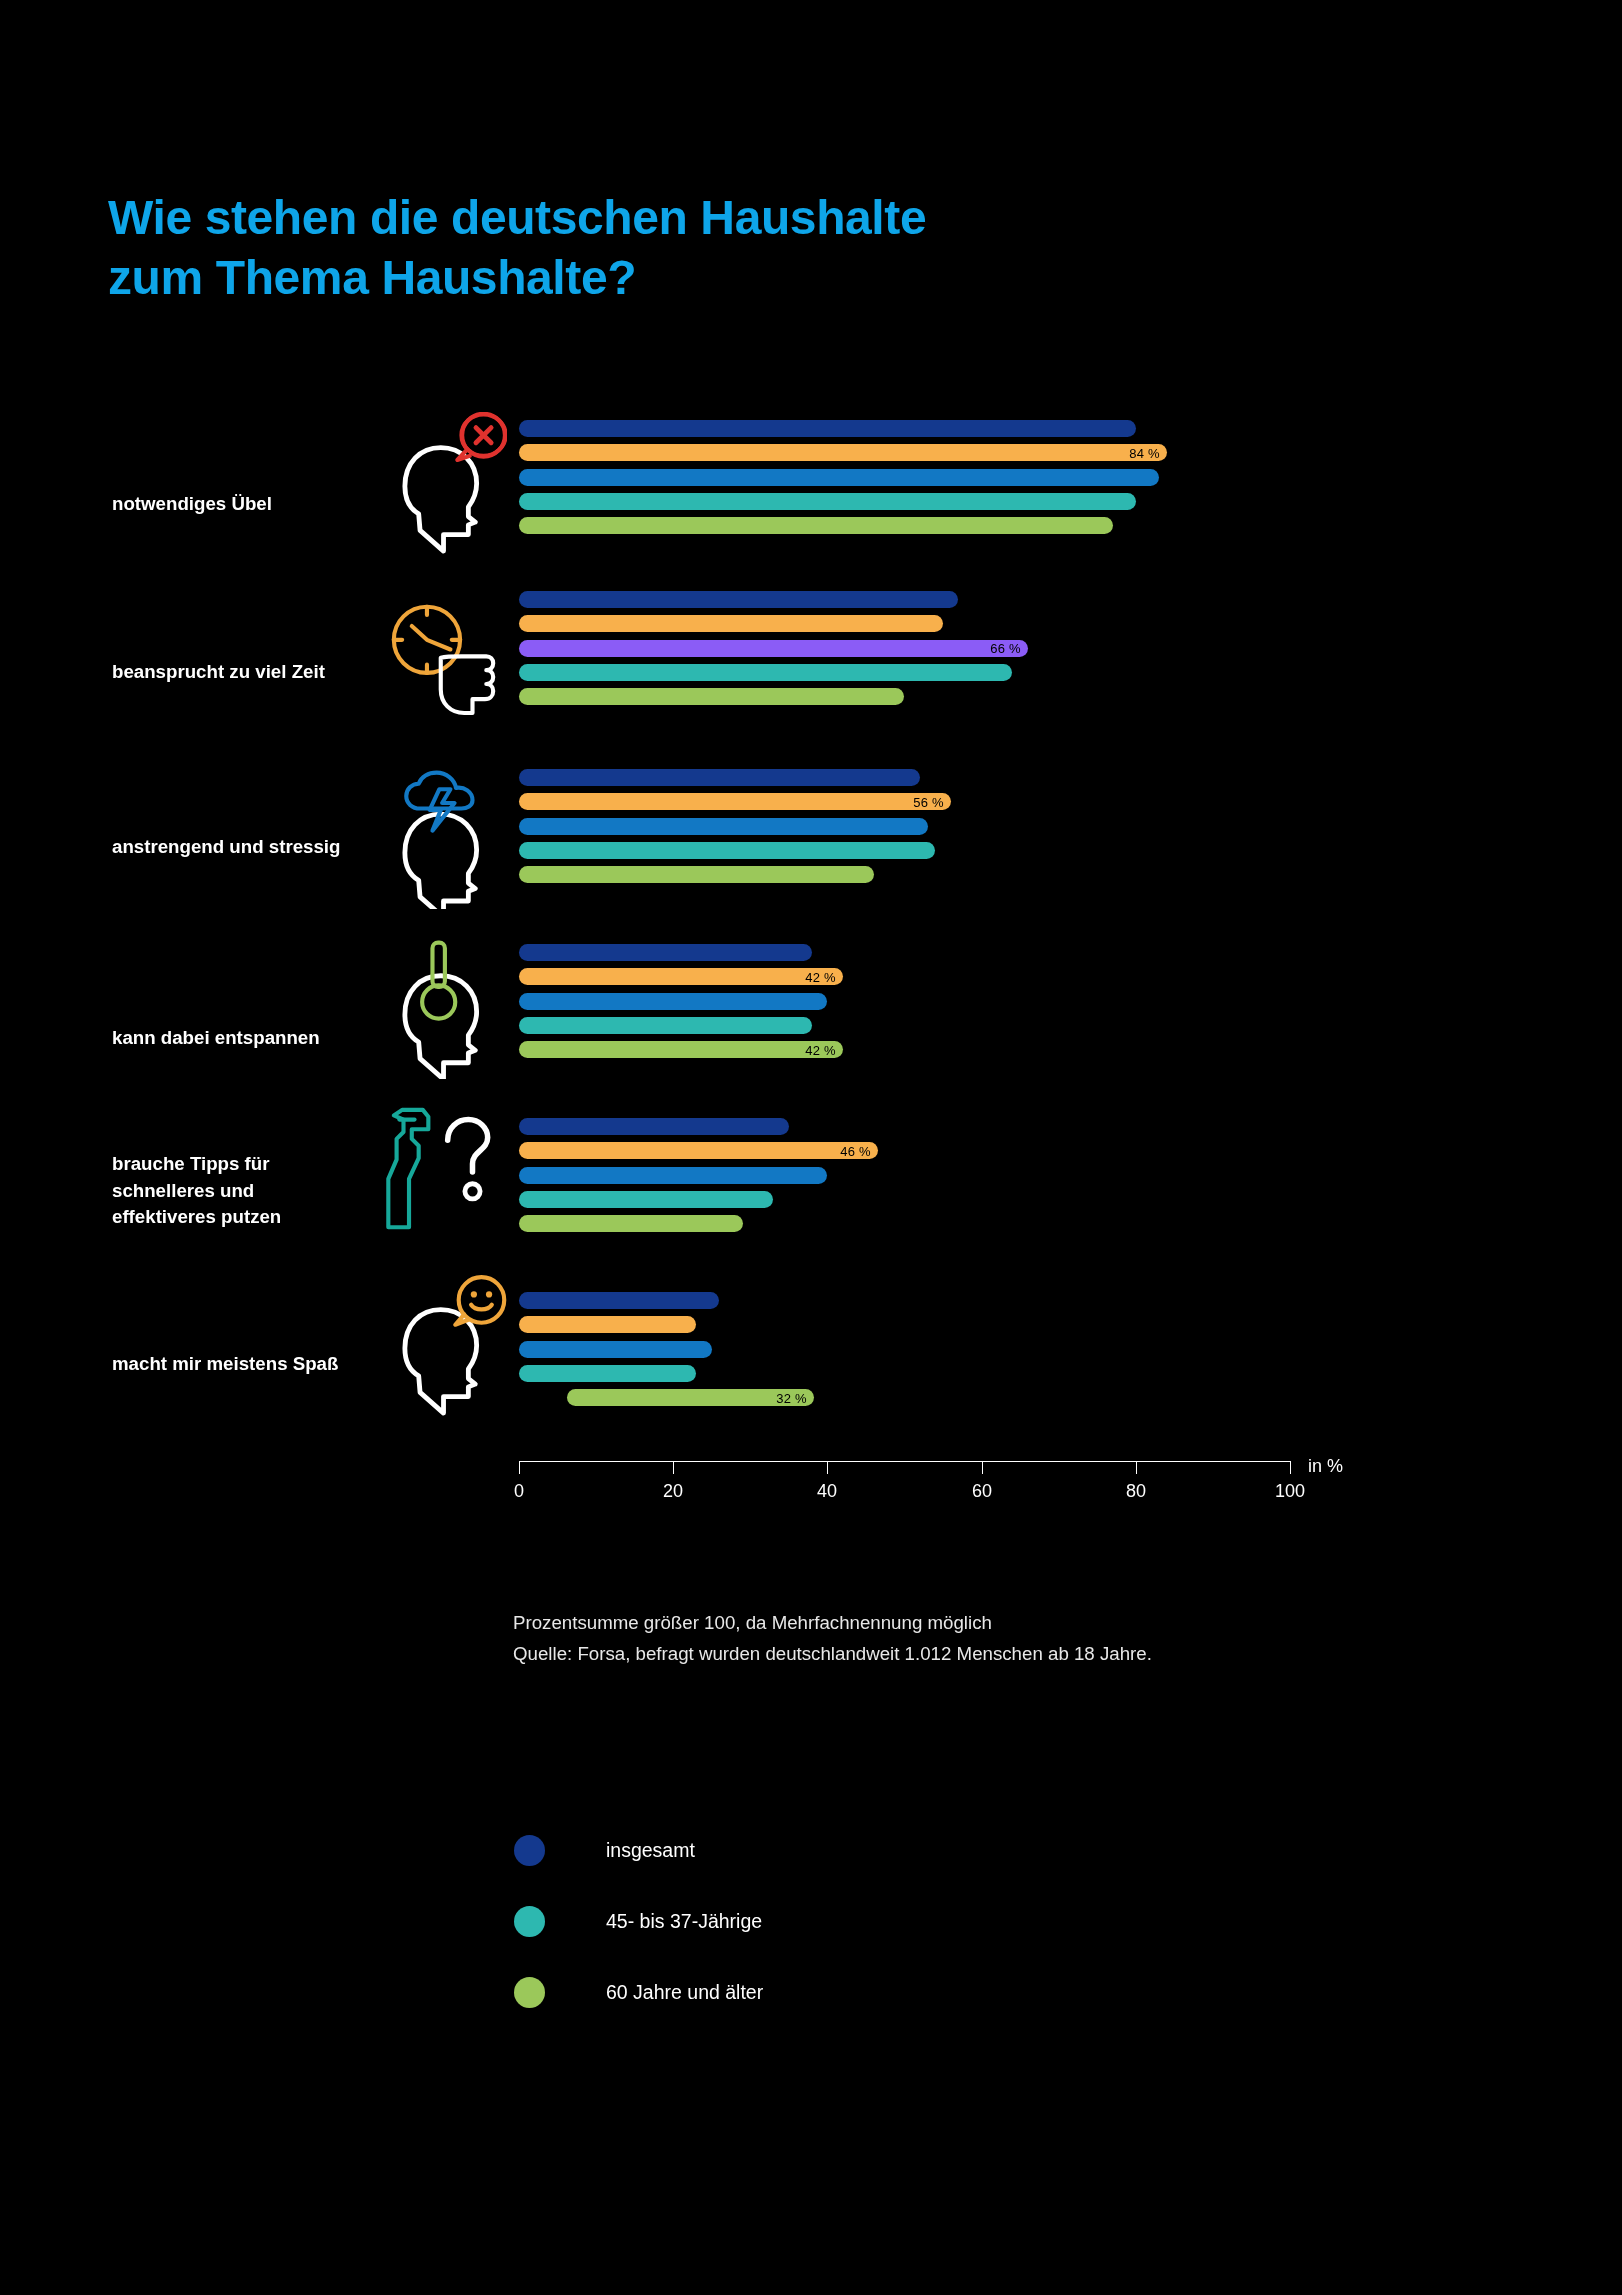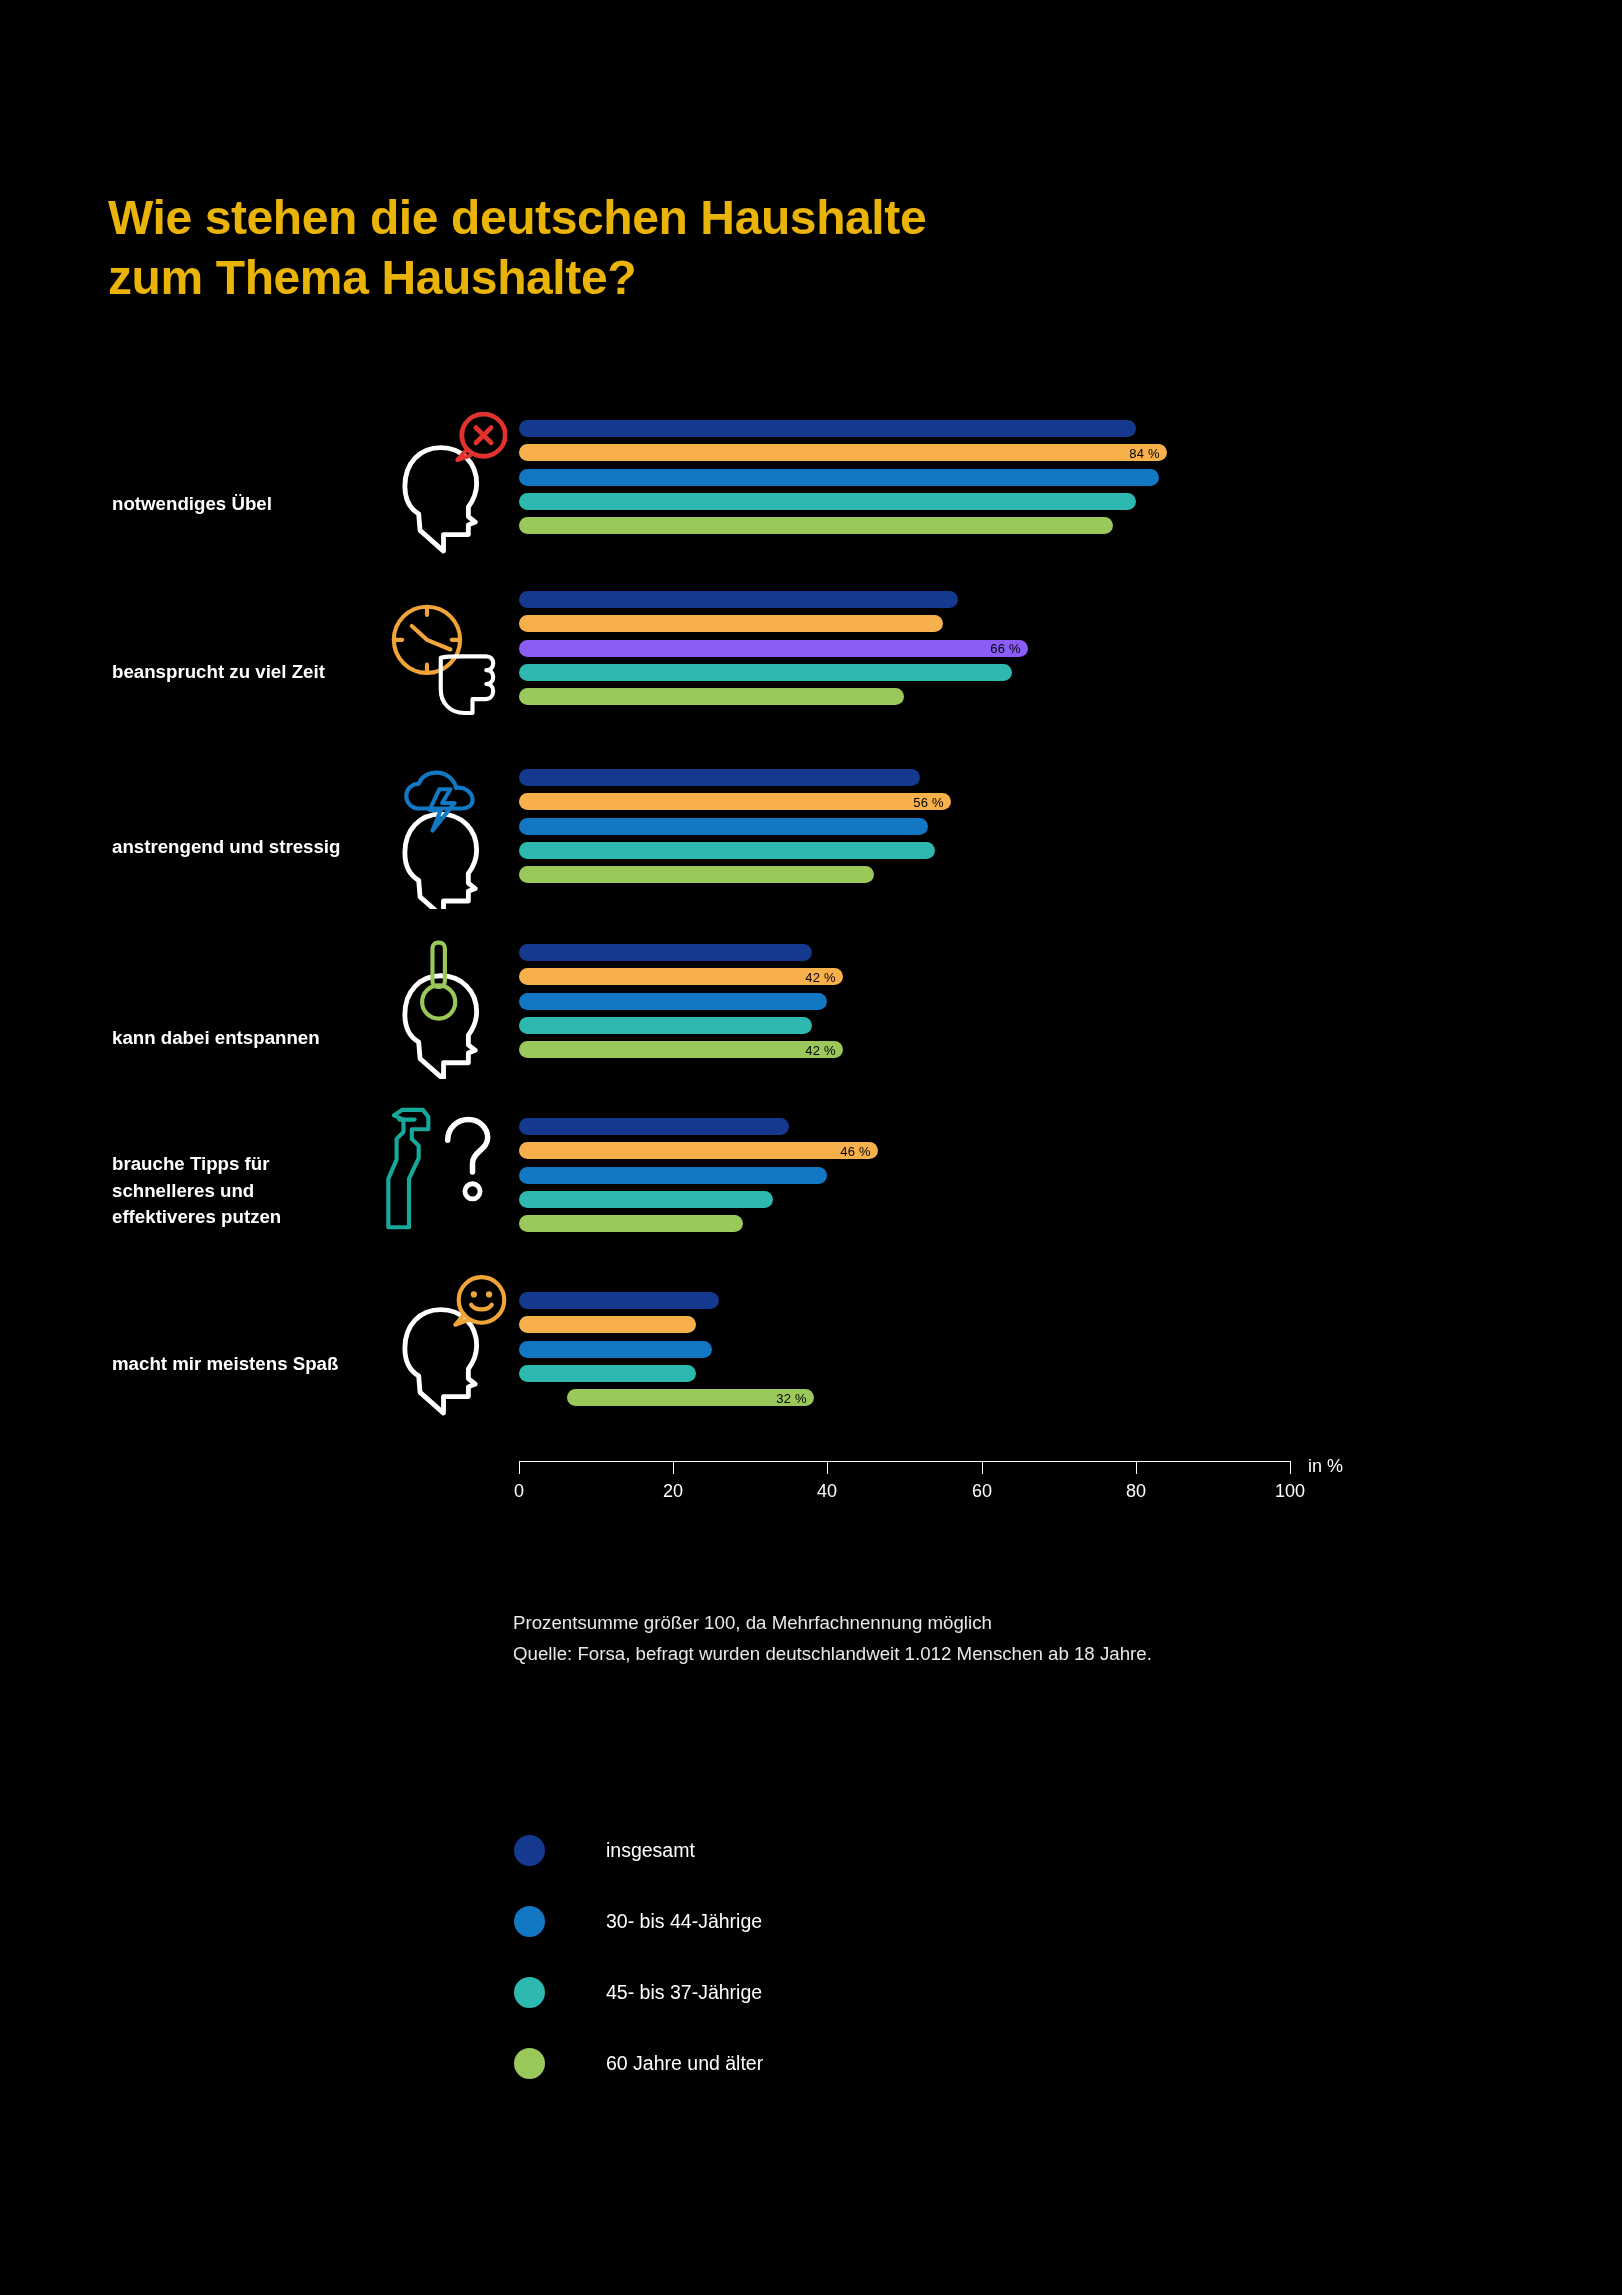--- a/index.html
+++ b/index.html
@@ -16,21 +16,21 @@
     height: 2295px;
     background: #000000;
   }
 
   
   #title {
     position: absolute;
     left: 108px;
     top: 188px;
     width: 1055px;
-    color: #eab308;
+    color: #0ea5e9;
     font-size: 48px;
     font-weight: 700;
     line-height: 1.26;
     letter-spacing: -0.4px;
   }
   #title .line { display: block; white-space: pre; }
 
   
   #chart {
     position: absolute;
@@ -408,24 +408,20 @@
     <div>Prozentsumme größer 100, da Mehrfachnennung möglich</div>
     <div>Quelle: Forsa, befragt wurden deutschlandweit 1.012 Menschen ab 18 Jahre.</div>
   </div>
 
   <div id="legend">
       <div class="legend-item">
         <span class="legend-dot" style="background: rgb(20, 57, 142);"></span>
         <span class="legend-label">insgesamt</span>
       </div>
       <div class="legend-item">
-        <span class="legend-dot" style="background: rgb(18, 120, 196);"></span>
-        <span class="legend-label">30- bis 44-Jährige</span>
-      </div>
-      <div class="legend-item">
         <span class="legend-dot" style="background: rgb(45, 184, 176);"></span>
         <span class="legend-label">45- bis 37-Jährige</span>
       </div>
       <div class="legend-item">
         <span class="legend-dot" style="background: rgb(155, 200, 90);"></span>
         <span class="legend-label">60 Jahre und älter</span>
       </div>
     </div>
 
 </div>

